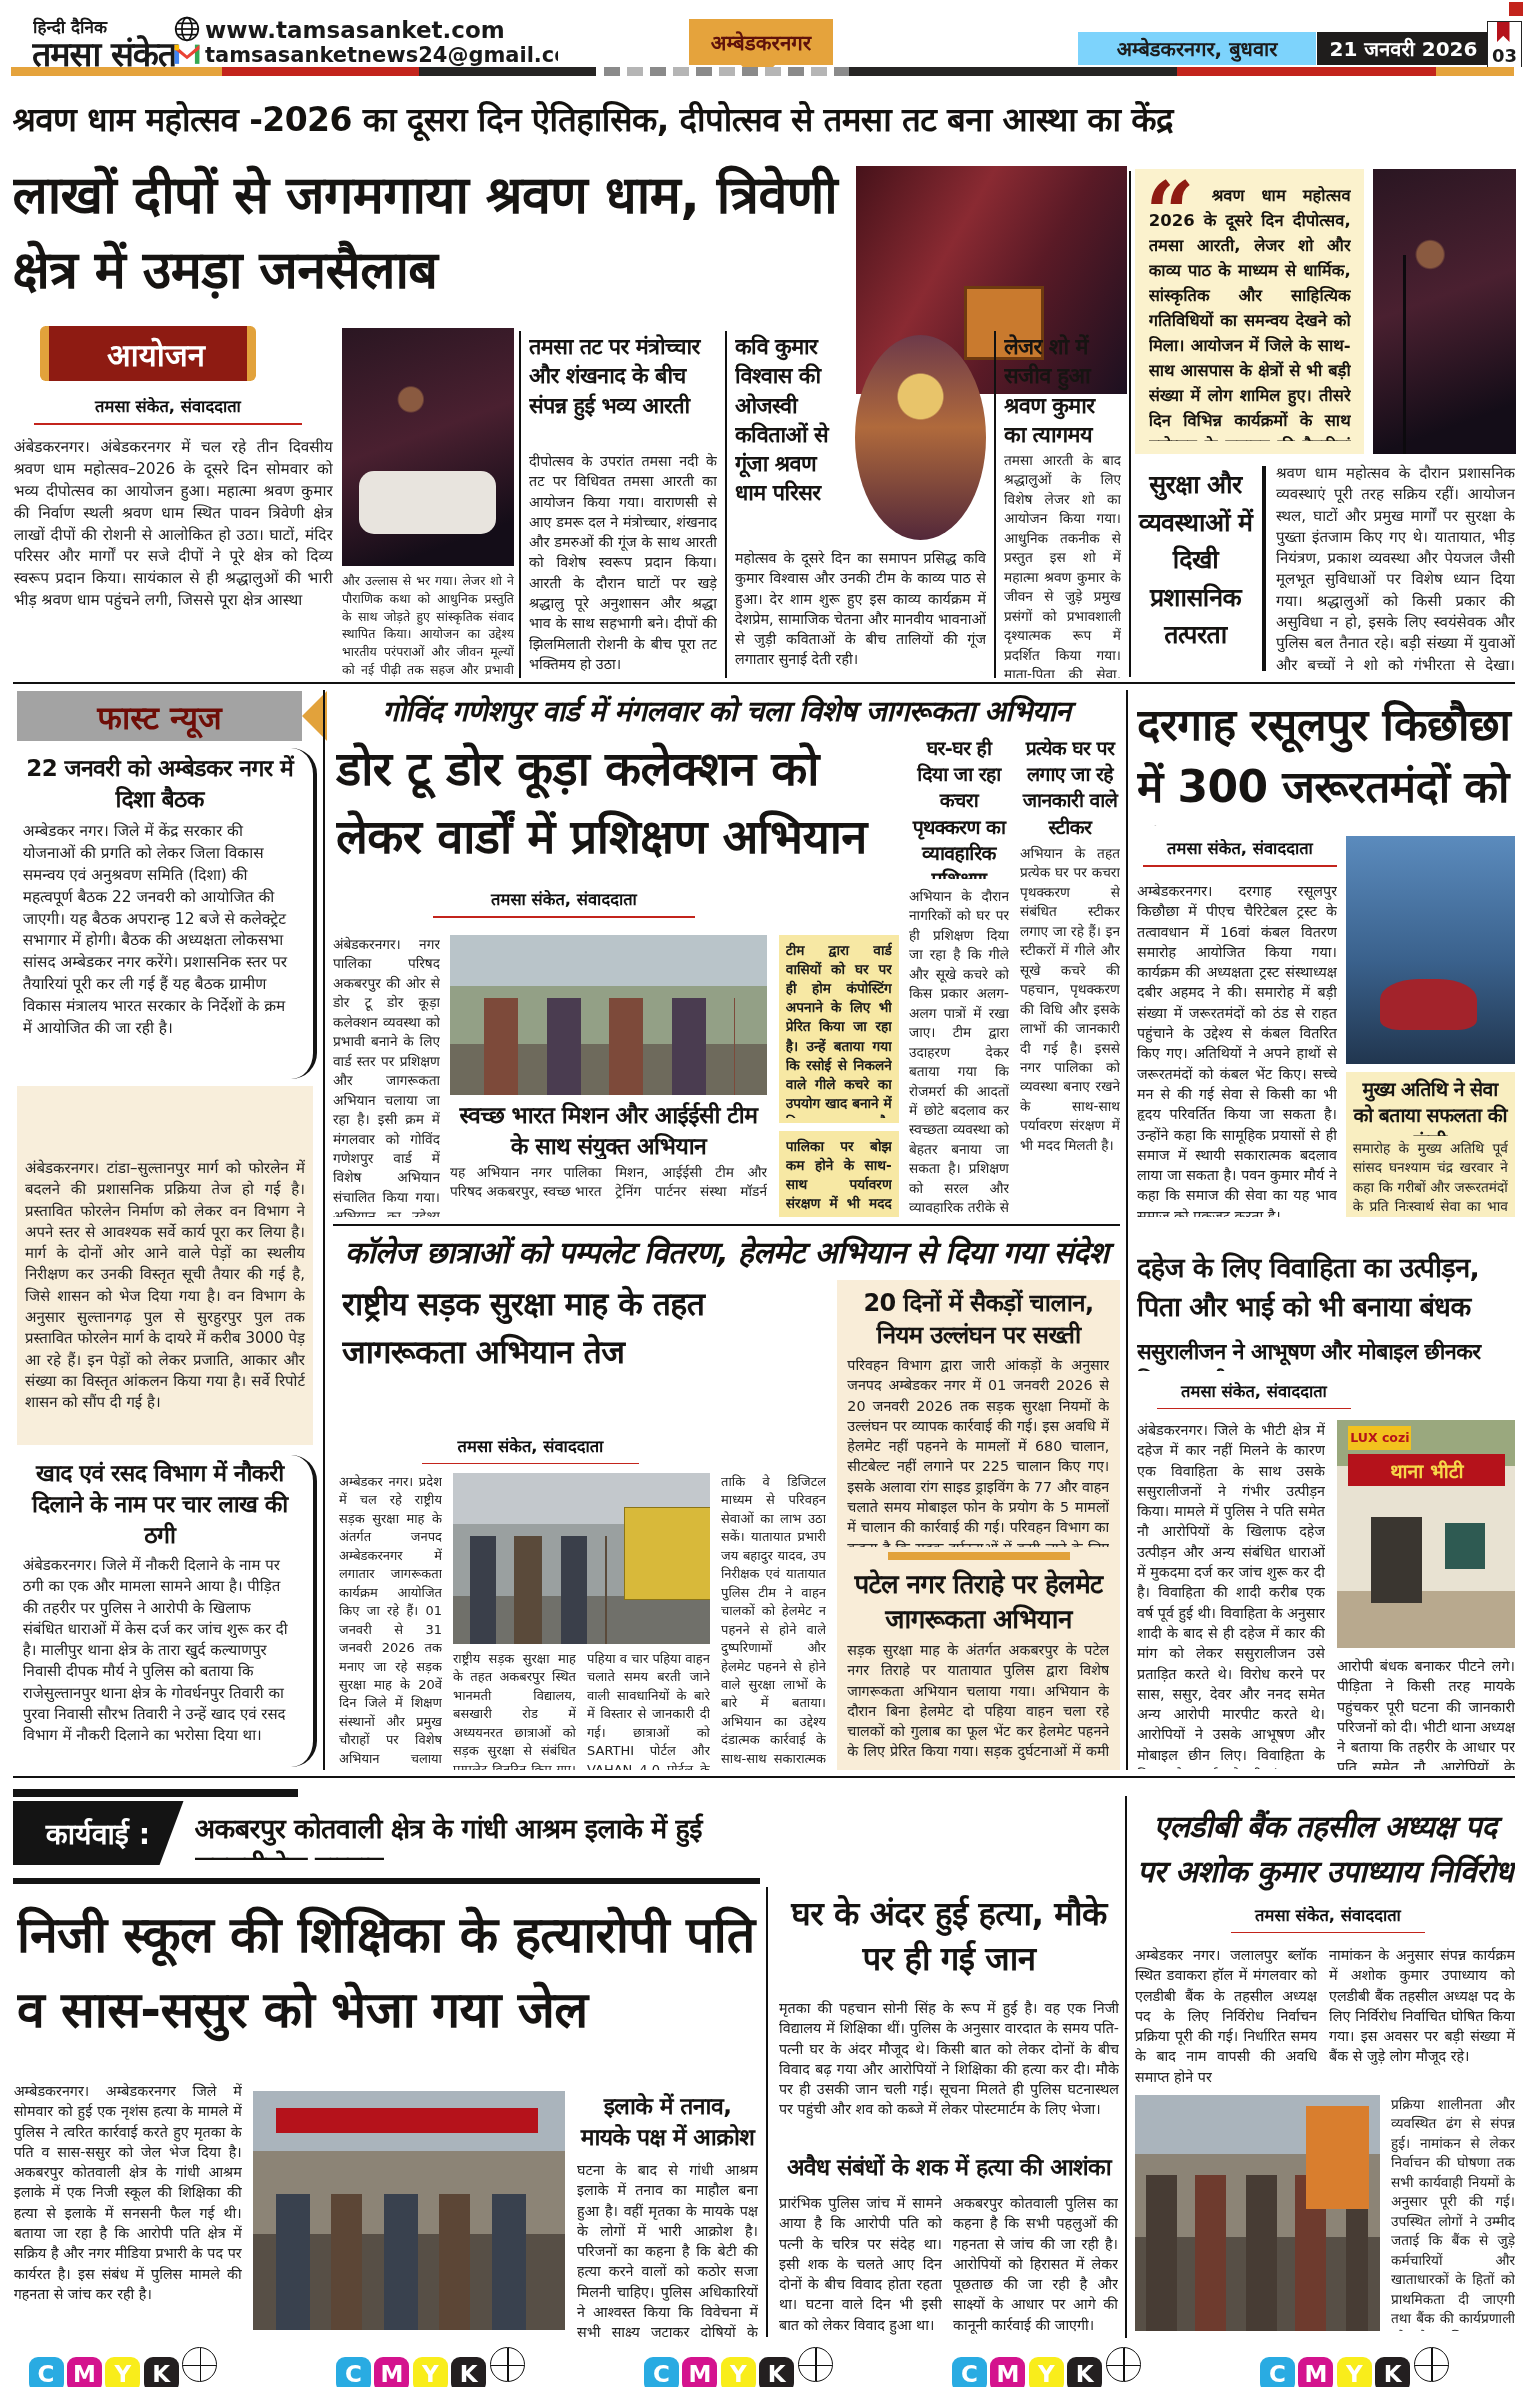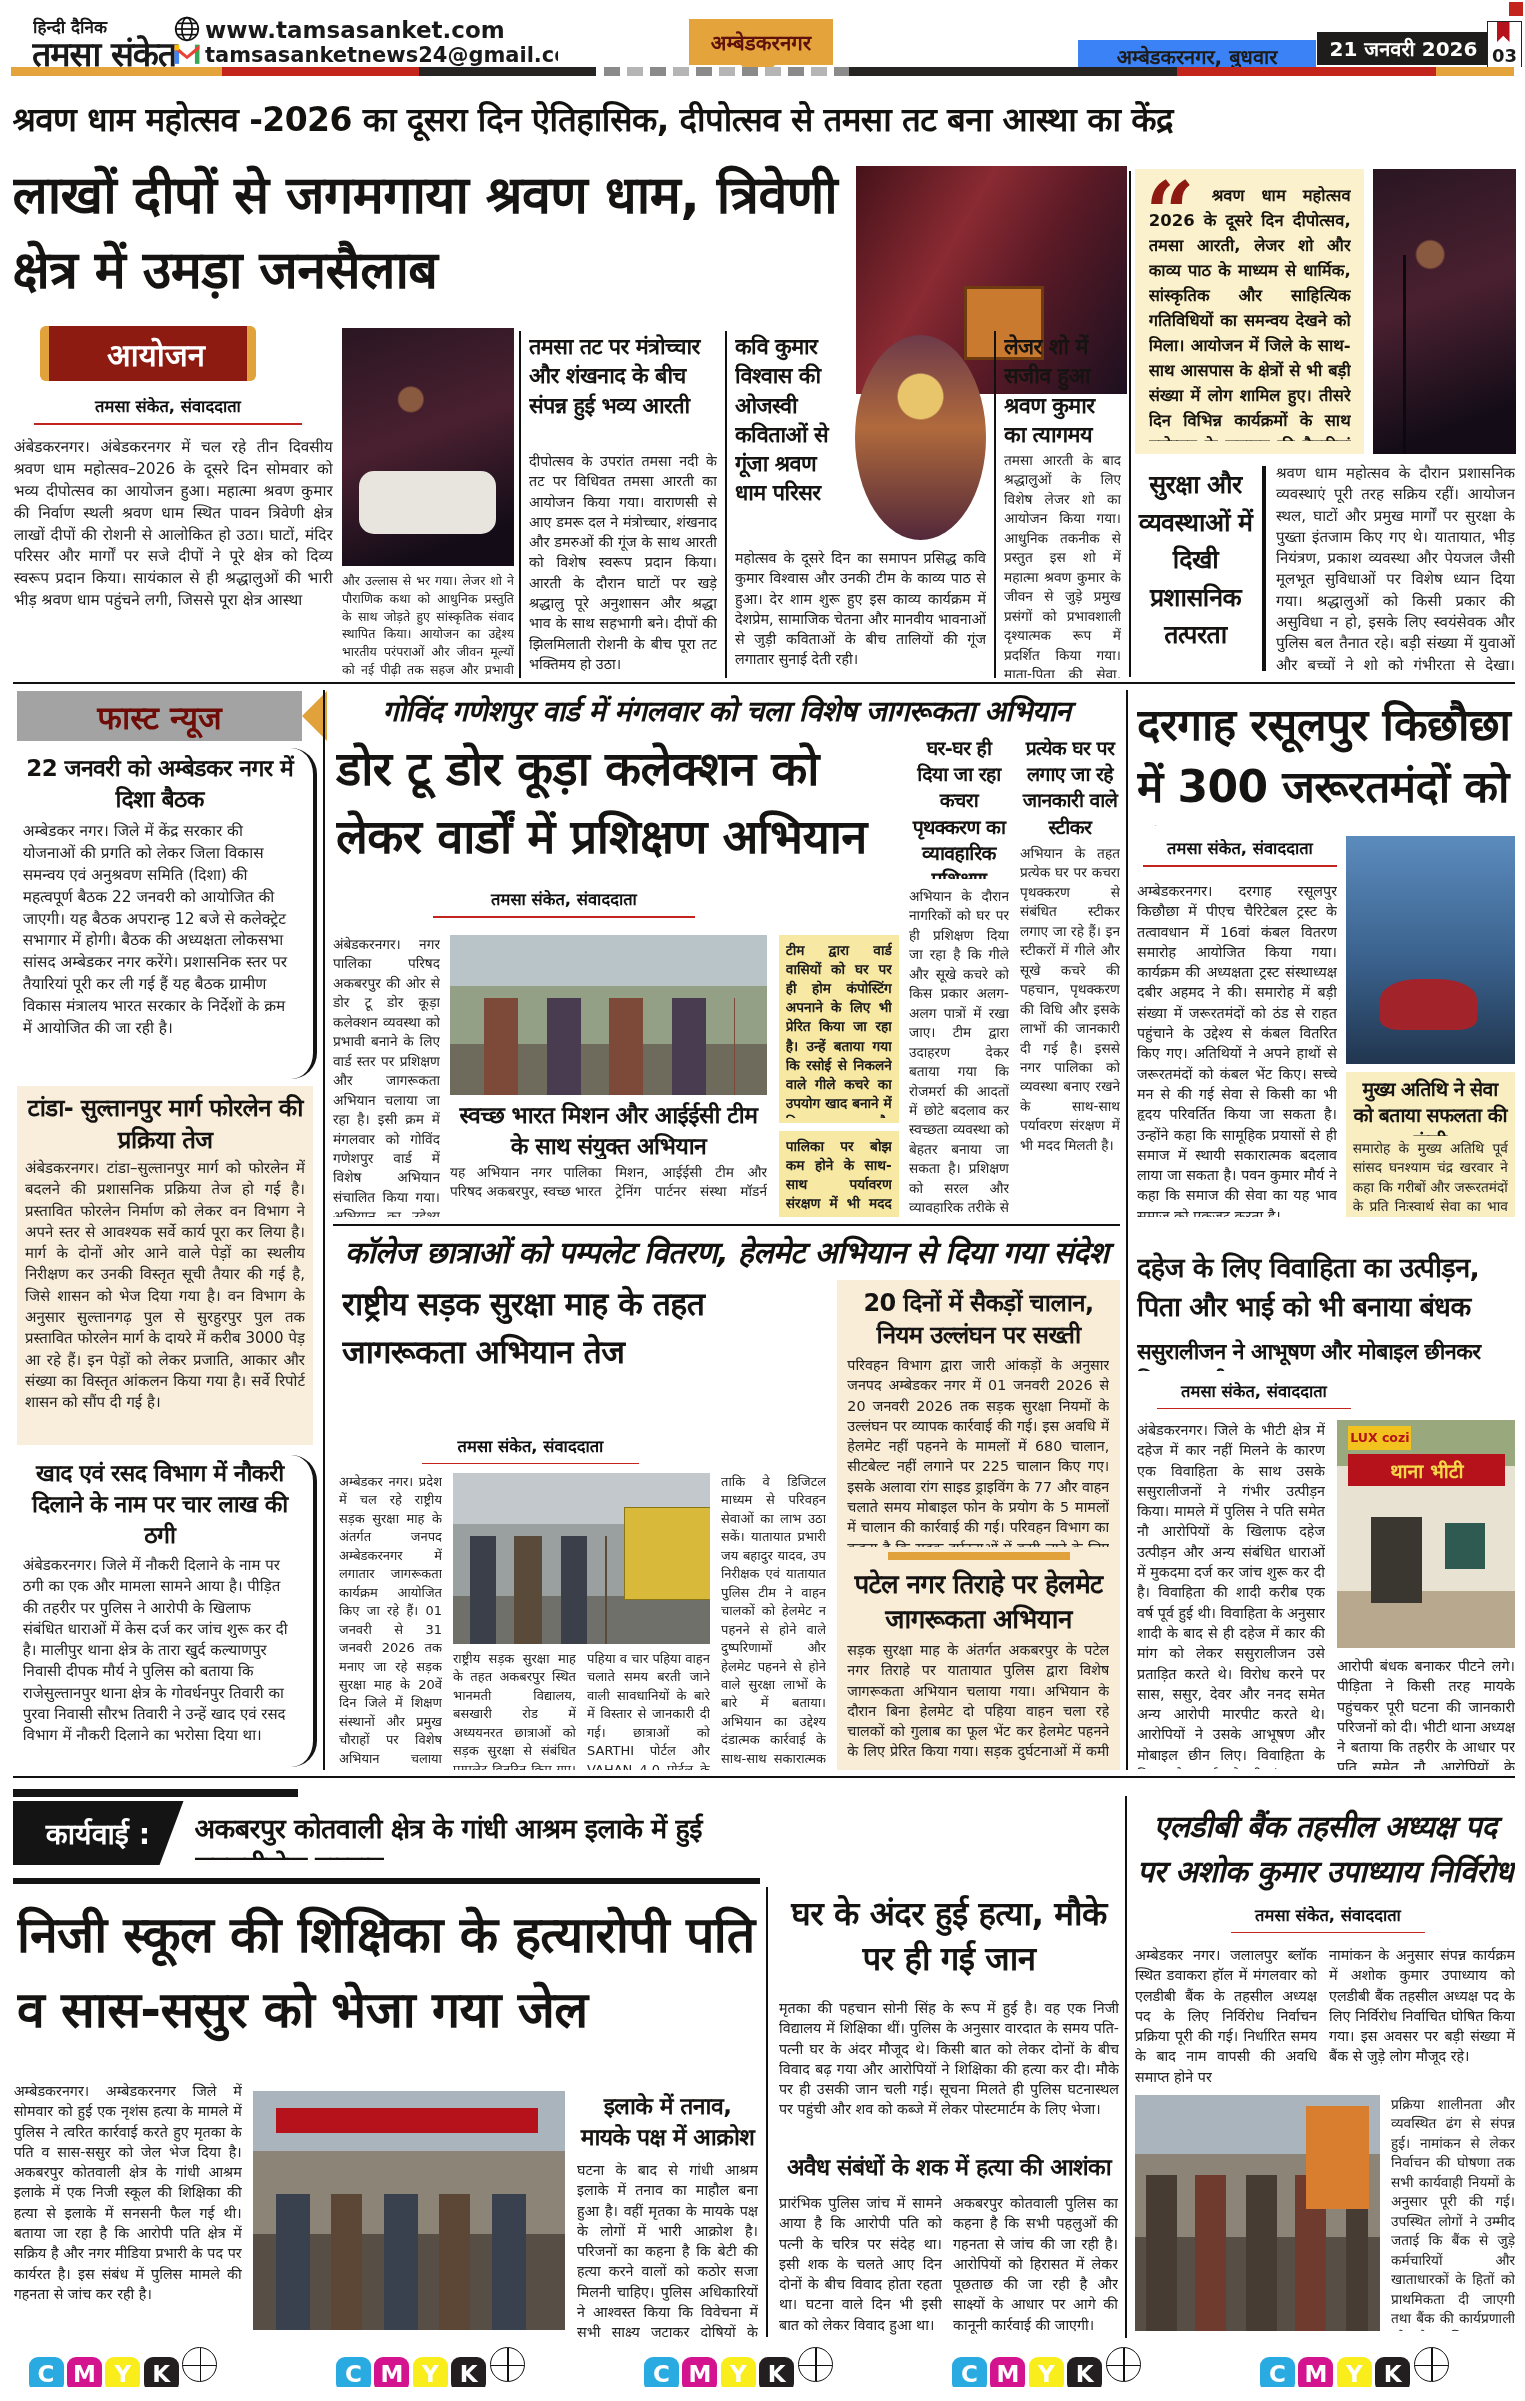--- a/index.html
+++ b/index.html
@@ -60,21 +60,21 @@
           <rect x="1" y="1" width="8" height="10" fill="#FBBC04"></rect>
         </svg>
     </div>
     <div class="ab" style="left:205px;top:43px;width:353px;height:26px;font-size:21px;font-weight:800;">tamsasanketnews24@gmail.com</div>
 
     <div class="ab" style="left:689px;top:19.4px;width:144px;height:46px;background:#E5A33C;display:flex;align-items:center;justify-content:center;">
       <span style="font-size:20.5px;font-weight:900;color:#5f120b;">अम्बेडकरनगर</span>
     </div>
     <div class="ab" style="left:741px;top:65px;width:0;height:0;border-left:17px solid transparent;border-right:17px solid transparent;border-top:19.4px solid #E5A33C;overflow:visible;"></div>
 
-    <div class="ab" style="left:1078px;top:40px;width:238px;height:33px;background:#3b82f6;display:flex;align-items:center;justify-content:center;">
+    <div class="ab" style="left:1078px;top:32px;width:238px;height:33px;background:#7dd3fc;display:flex;align-items:center;justify-content:center;">
       <span style="font-size:20px;font-weight:900;color:#1c1c1c;">अम्बेडकरनगर, बुधवार</span>
     </div>
     <div class="ab" style="left:1317px;top:32px;width:173px;height:33px;background:#1f1d1c;display:flex;align-items:center;justify-content:center;">
       <span style="font-size:20px;font-weight:900;color:#ffffff;">21 जनवरी 2026</span>
     </div>
 
     <div class="ab" style="left:1487px;top:20.5px;width:33px;height:46px;border:1.7px solid #222;background:#fff;">
       <div class="ab" style="left:9px;top:0;width:12.5px;height:20.5px;background:#b5121b;clip-path:polygon(0 0,100% 0,100% 100%,50% 70%,0 100%);"></div>
       <div class="ab" style="left:0;top:23px;width:33px;height:21.7px;font-size:18px;font-weight:900;text-align:center;">03</div>
     </div>
@@ -145,21 +145,20 @@
     <span style="font-size:32px;font-weight:900;color:#6e0d07;">फास्ट न्यूज</span>
   </div>
   <div class="ab" style="left:302px;top:691px;width:0;height:0;border-left:25px solid #e2a23b;border-top:25px solid transparent;border-bottom:25px solid transparent;transform:rotate(180deg);overflow:visible;"></div>
 
   <div class="ab" style="left:17px;top:748px;width:296px;height:331px;border-right:4.6px solid #141414;border-radius:0 26px 26px 0;padding:0;">
     <div class="ab subhd" style="left:5.7px;top:4.6px;width:274px;height:63px;font-size:23px;">22 जनवरी को अम्बेडकर नगर में दिशा बैठक</div>
     <div class="ab bt" style="left:5.7px;top:73px;width:268px;height:251px;font-size:15.4px;text-align:left;">अम्बेडकर नगर। जिले में केंद्र सरकार की योजनाओं की प्रगति को लेकर जिला विकास समन्वय एवं अनुश्रवण समिति (दिशा) की महत्वपूर्ण बैठक 22 जनवरी को आयोजित की जाएगी। यह बैठक अपरान्ह 12 बजे से कलेक्ट्रेट सभागार में होगी। बैठक की अध्यक्षता लोकसभा सांसद अम्बेडकर नगर करेंगे। प्रशासनिक स्तर पर तैयारियां पूरी कर ली गई हैं यह बैठक ग्रामीण विकास मंत्रालय भारत सरकार के निर्देशों के क्रम में आयोजित की जा रही है।</div>
   </div>
 
   <div class="ab cream" style="left:17px;top:1086px;width:296px;height:359px;">
-    <div class="ab subhd" style="left:5.7px;top:5.7px;width:285px;height:62px;font-size:24px;">टांडा- सुल्तानपुर मार्ग फोरलेन की प्रक्रिया तेज</div>
     <div class="ab bt" style="left:8px;top:72px;width:280px;height:282px;font-size:15px;">अंबेडकरनगर। टांडा–सुल्तानपुर मार्ग को फोरलेन में बदलने की प्रशासनिक प्रक्रिया तेज हो गई है। प्रस्तावित फोरलेन निर्माण को लेकर वन विभाग ने अपने स्तर से आवश्यक सर्वे कार्य पूरा कर लिया है। मार्ग के दोनों ओर आने वाले पेड़ों का स्थलीय निरीक्षण कर उनकी विस्तृत सूची तैयार की गई है, जिसे शासन को भेज दिया गया है। वन विभाग के अनुसार सुल्तानगढ़ पुल से सुरहुरपुर पुल तक प्रस्तावित फोरलेन मार्ग के दायरे में करीब 3000 पेड़ आ रहे हैं। इन पेड़ों को लेकर प्रजाति, आकार और संख्या का विस्तृत आंकलन किया गया है। सर्वे रिपोर्ट शासन को सौंप दी गई है।</div>
   </div>
 
   <div class="ab" style="left:17px;top:1455px;width:296px;height:312px;border-right:4.6px solid #141414;border-radius:0 26px 26px 0;">
     <div class="ab subhd" style="left:3.4px;top:3.4px;width:279px;height:91px;font-size:23px;">खाद एवं रसद विभाग में नौकरी दिलाने के नाम पर चार लाख की ठगी</div>
     <div class="ab bt" style="left:5.7px;top:100px;width:268px;height:209px;font-size:15px;text-align:left;">अंबेडकरनगर। जिले में नौकरी दिलाने के नाम पर ठगी का एक और मामला सामने आया है। पीड़ित की तहरीर पर पुलिस ने आरोपी के खिलाफ संबंधित धाराओं में केस दर्ज कर जांच शुरू कर दी है। मालीपुर थाना क्षेत्र के तारा खुर्द कल्याणपुर निवासी दीपक मौर्य ने पुलिस को बताया कि राजेसुल्तानपुर थाना क्षेत्र के गोवर्धनपुर तिवारी का पुरवा निवासी सौरभ तिवारी ने उन्हें खाद एवं रसद विभाग में नौकरी दिलाने का भरोसा दिया था।</div>
   </div>
 
   <div class="ab vline" style="left:323px;top:690px;width:2.3px;height:1080px;"></div>
 

